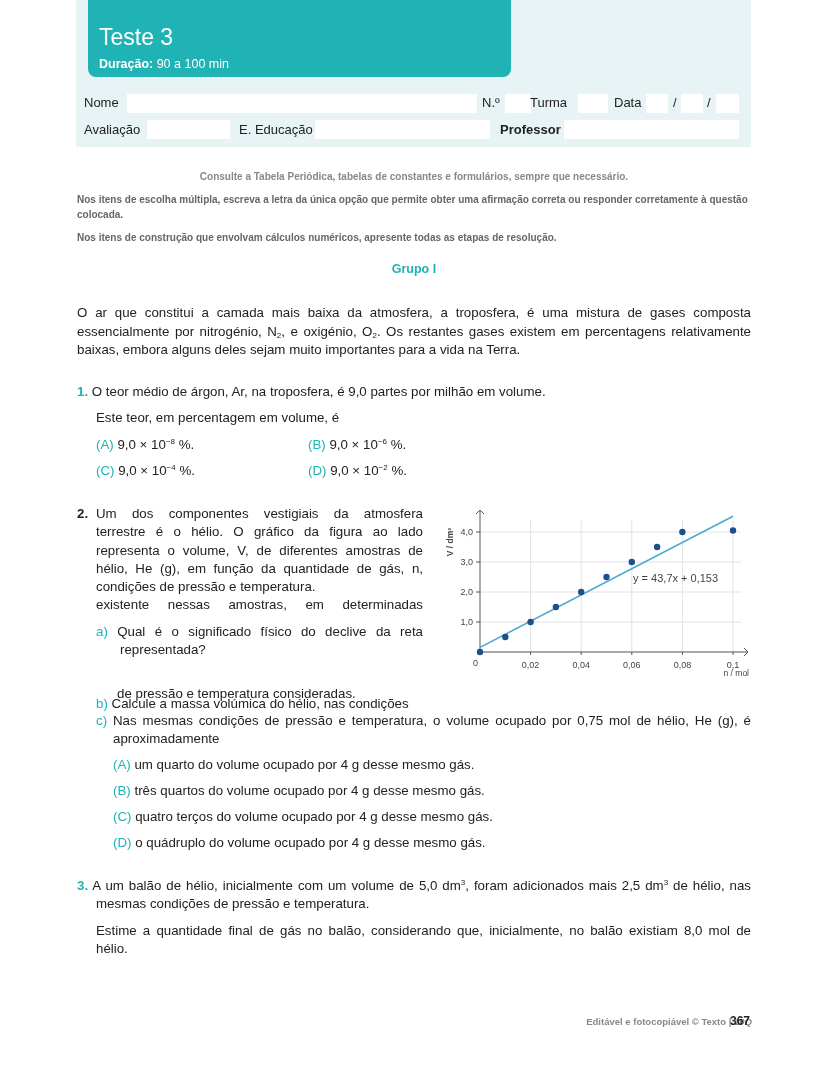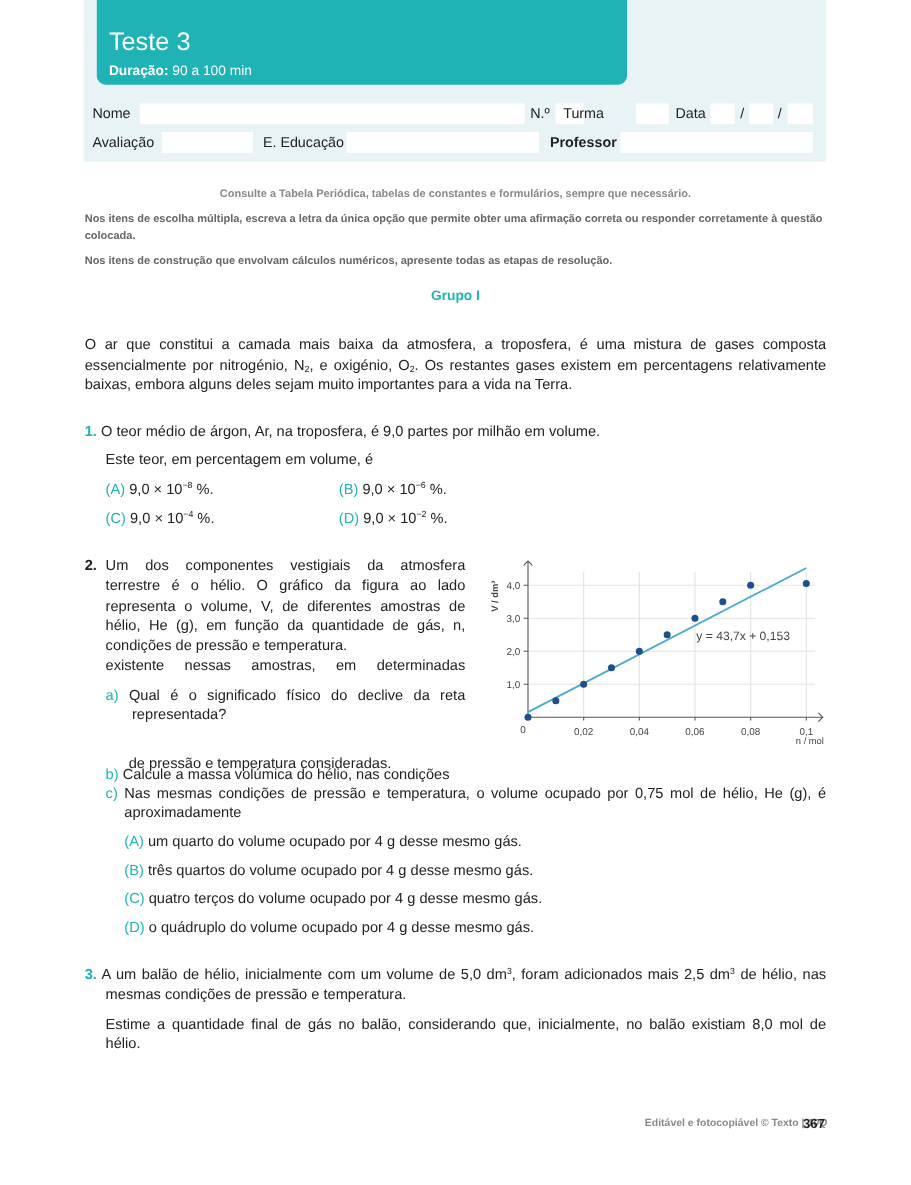--- a/index.html
+++ b/index.html
@@ -1,18 +1,18 @@
 <!DOCTYPE html>
 <html><head>
 <meta charset="utf-8">
 <style>
   html, body { margin:0; padding:0; background:#ffffff; }
   body { width:828px; height:1077px; position:relative; font-family:"Liberation Sans", sans-serif; color:#222; overflow:hidden; }
   .header-band { position:absolute; left:76px; top:0; width:675px; height:147px; background:#e7f3f5; }
-  .title-tab { position:absolute; left:88px; top:0; width:482px; height:77px; background:#1fb3b5; border-radius:0 0 8px 8px; }
+  .title-tab { position:absolute; left:88px; top:0; width:423px; height:77px; background:#1fb3b5; border-radius:0 0 8px 8px; }
   .title-tab .t { position:absolute; left:11px; top:24px; color:#fff; font-size:23px; }
   .title-tab .d { position:absolute; left:11px; top:57px; color:#fff; font-size:12.5px; }
   .title-tab .d b { font-weight:bold; }
   .lbl { position:absolute; font-size:13px; color:#222; }
   .box { position:absolute; background:#ffffff; height:19px; }
   .instr { position:absolute; left:77px; width:674px; font-size:10px; color:#888; font-weight:bold; line-height:15px; }
   .instr.dark { color:#666; }
   .grupo { position:absolute; left:0; width:828px; text-align:center; top:262px; font-size:12.5px; color:#1fb3b5; font-weight:bold; }
   .para { position:absolute; left:77px; width:674px; font-size:13.3px; line-height:18.5px; text-align:justify; color:#222; }
   .num { color:#1fb3b5; font-weight:bold; }
@@ -31,21 +31,21 @@
 <div class="header-band"></div>
 <div class="title-tab">
   <div class="t">Teste 3</div>
   <div class="d"><b>Duração:</b> <span>90 a 100 min</span></div>
 </div>
 
 <span class="lbl" style="left:84px;top:95px;">Nome</span>
 <div class="box" style="left:127px;top:94px;width:350px;"></div>
 <span class="lbl" style="left:482px;top:95px;">N.º</span>
 <div class="box" style="left:505px;top:94px;width:26px;"></div>
-<span class="lbl" style="left:512px;top:95px;">Turma</span>
+<span class="lbl" style="left:530px;top:95px;">Turma</span>
 <div class="box" style="left:578px;top:94px;width:30px;"></div>
 <span class="lbl" style="left:614px;top:95px;">Data</span>
 <div class="box" style="left:646px;top:94px;width:22px;"></div>
 <span class="lbl" style="left:673px;top:95px;">/</span>
 <div class="box" style="left:681px;top:94px;width:22px;"></div>
 <span class="lbl" style="left:707px;top:95px;">/</span>
 <div class="box" style="left:716px;top:94px;width:23px;"></div>
 
 <span class="lbl" style="left:84px;top:122px;">Avaliação</span>
 <div class="box" style="left:147px;top:120px;width:83px;"></div>

